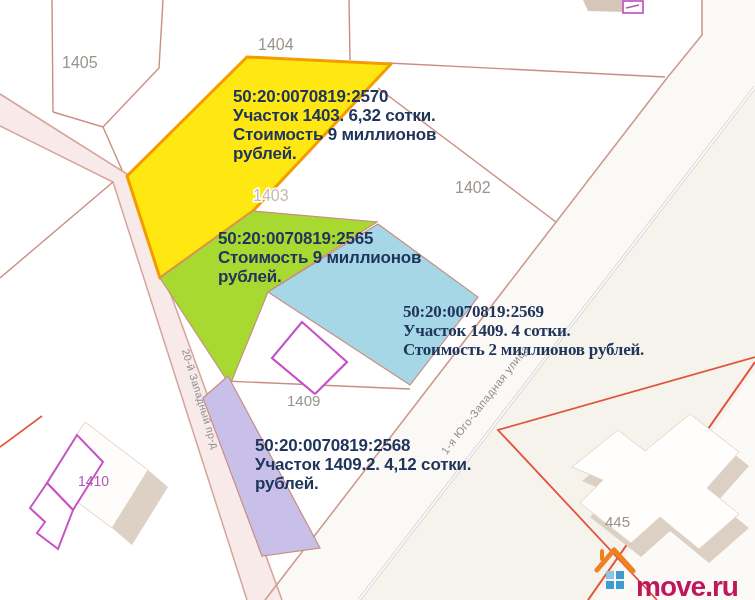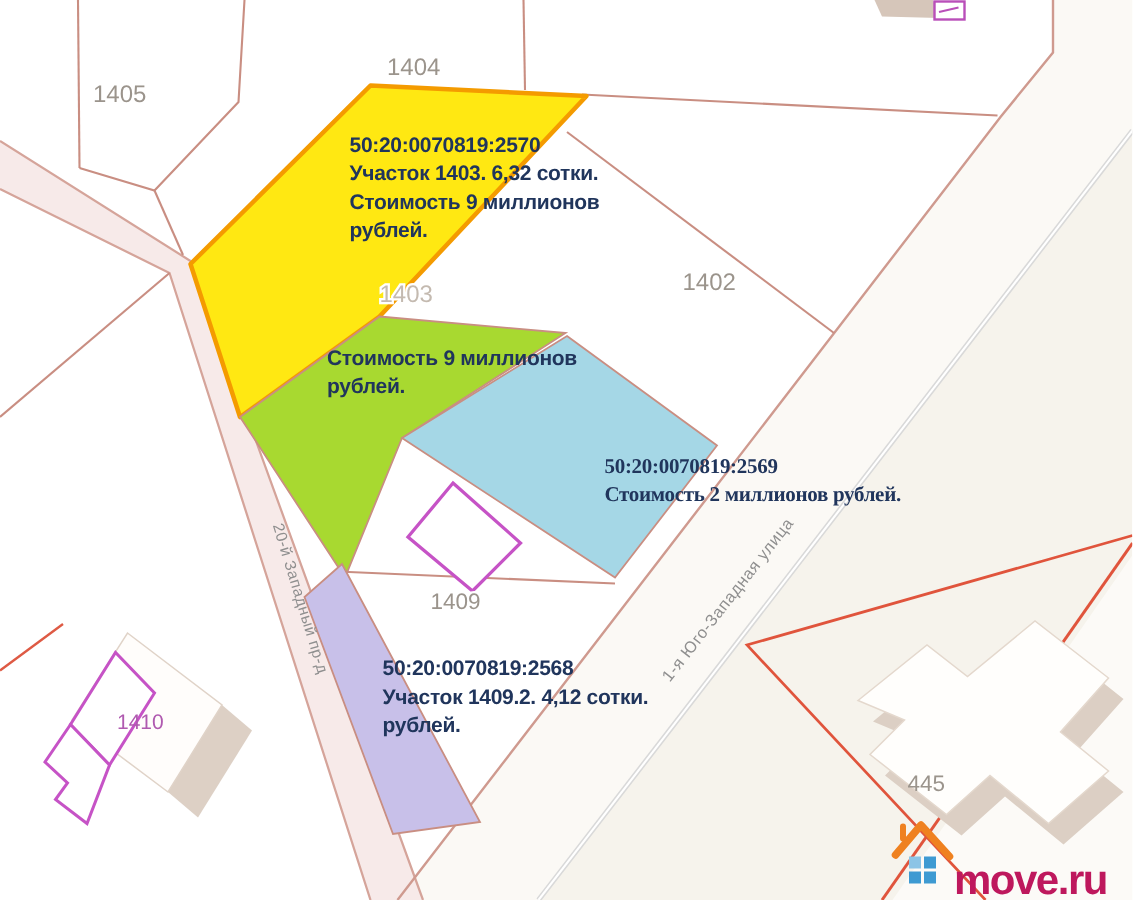--- a/index.html
+++ b/index.html
@@ -4,21 +4,21 @@
 <style>
   html,body{margin:0;padding:0;background:#fff;}
   .stage{
     position:relative;width:755px;height:600px;overflow:hidden;background:#ffffff;
     font-family:"Liberation Sans","DejaVu Sans",sans-serif;
   }
   .stage svg.map{position:absolute;left:0;top:0;}
   .anno{
     position:absolute;
     font-family:"Liberation Sans","DejaVu Sans",sans-serif;
-    font-weight:bold;font-size:14px;line-height:19px;letter-spacing:-0.2px;
+    font-weight:bold;font-size:17px;line-height:19px;letter-spacing:-0.2px;
     color:#20355c;white-space:nowrap;
   }
   .map text{
     font-family:"Liberation Sans","DejaVu Sans",sans-serif;
   }
   .parcel-num{fill:#9b948c;font-size:16px;}
   .parcel-num-halo{paint-order:stroke;stroke:#ffffff;stroke-width:3px;}
   .street-name{fill:#8f8f8f;font-size:10.5px;letter-spacing:0.4px;}
   .logo{position:absolute;left:592px;top:543px;width:163px;height:55px;}
   .logo-house{position:absolute;left:2px;top:2px;}
@@ -100,26 +100,28 @@
   </svg>
 
   <div class="anno" style="left:233px;top:87px;">
     <div>50:20:0070819:2570</div>
     <div>Участок 1403. 6,32 сотки.</div>
     <div>Стоимость 9 миллионов</div>
     <div>рублей.</div>
   </div>
 
   <div class="anno" style="left:218px;top:229px;">
+    <div>50:20:0070819:2565</div>
     <div>Стоимость 9 миллионов</div>
     <div>рублей.</div>
   </div>
 
   <div class="anno" style="left:403px;top:302px;font-family:Liberation Serif, serif;">
     <div>50:20:0070819:2569</div>
+    <div>Участок 1409. 4 сотки.</div>
     <div>Стоимость 2 миллионов рублей.</div>
   </div>
 
   <div class="anno" style="left:255px;top:436px;">
     <div>50:20:0070819:2568</div>
     <div>Участок 1409.2. 4,12 сотки.</div>
     <div>рублей.</div>
   </div>
 
   <div class="logo">

